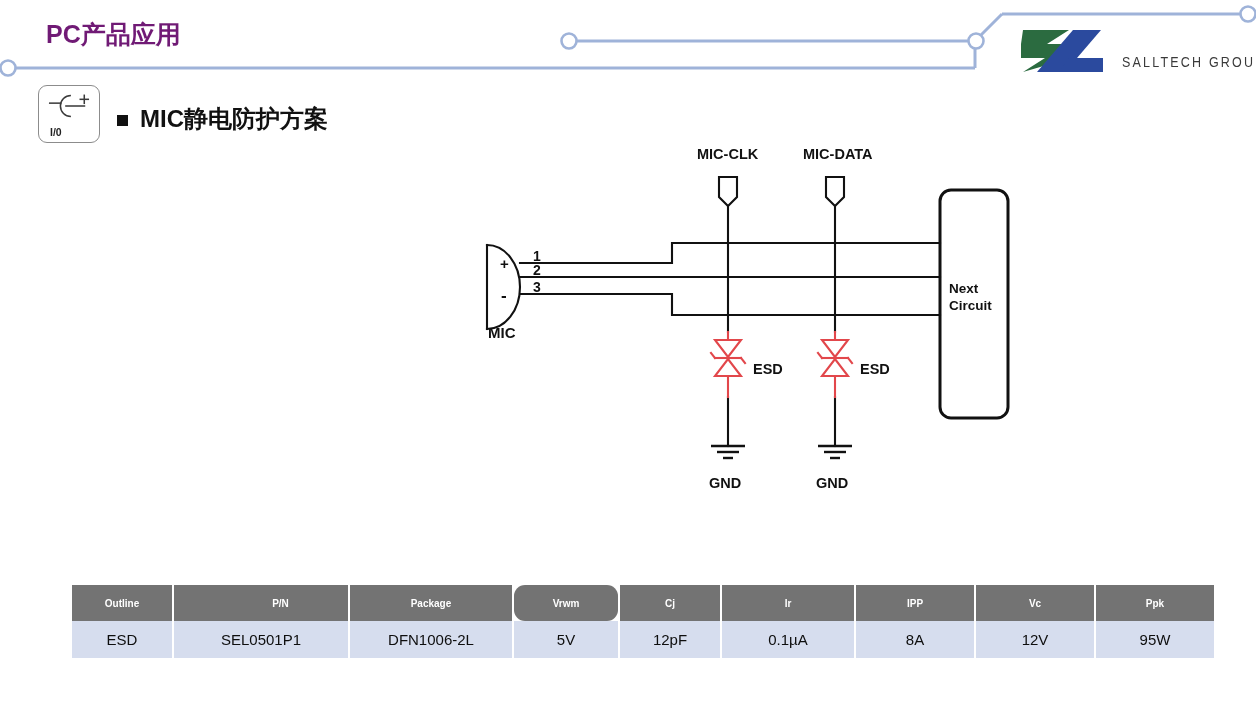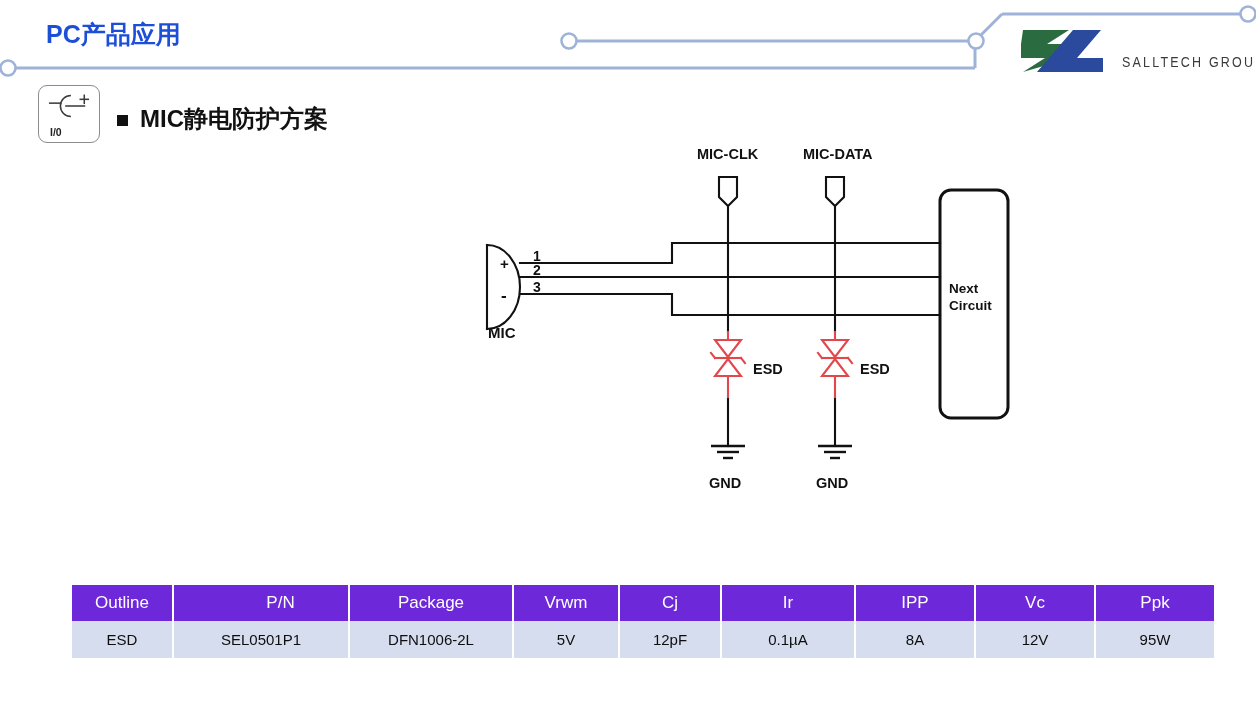--- a/index.html
+++ b/index.html
@@ -18,21 +18,21 @@
   #header-decor {
     position: absolute; left: 0; top: 0;
     width: 1256px; height: 90px;
     pointer-events: none;
   }
   #page-title {
     position: absolute;
     left: 46px; top: 18px;
     font-size: 25px;
     font-weight: bold;
-    color: #1d4ed8;
+    color: #701a75;
     letter-spacing: 0px;
     white-space: nowrap;
   }
 
   
   #logo {
     position: absolute;
     left: 1013px; top: 26px;
     width: 232px; height: 48px;
   }
@@ -102,42 +102,42 @@
   
   #spec-table {
     position: absolute;
     left: 70px; top: 585px;
     width: 1120px;
     border-collapse: separate;
     border-spacing: 2px 0;
     table-layout: fixed;
   }
   #spec-table th {
-    background: #6d28d9;
+    background: #737373;
     color: #ffffff;
-    font-size: 17px;
-    font-weight: normal;
+    font-size: 10px;
+    font-weight: bold;
     height: 36px;
     text-align: center;
     border: 0;
     font-family: "Liberation Sans", sans-serif;
   }
   #spec-table td {
     background: #d6ddee;
     color: #0e0e0e;
     font-size: 15px;
     height: 37px;
     text-align: center;
     border: 0;
     font-family: "Liberation Sans", sans-serif;
   }
   .col-outline { width: 100px; }
   .col-pn      { width: 174px; padding-left: 40px; }
   .col-pkg     { width: 162px; }
-  .col-vrwm    { width: 104px; }
+  .col-vrwm    { width: 104px; border-radius: 11px; }
   .col-cj      { width: 100px; }
   .col-ir      { width: 132px; }
   .col-ipp     { width: 118px; }
   .col-vc      { width: 118px; }
   .col-ppk     { width: 118px; }
 </style>
 </head>
 <body>
 
 <svg id="header-decor" viewBox="0 0 1256 90" width="1256" height="90">

